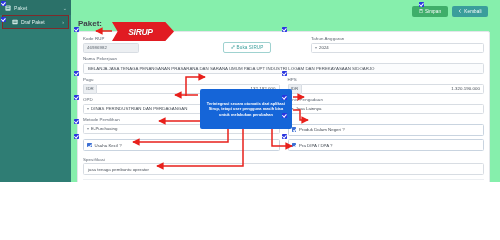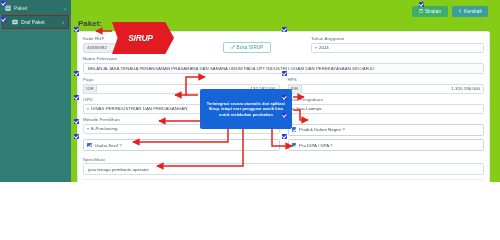--- a/index.html
+++ b/index.html
@@ -62,21 +62,21 @@
     right: 4px;
     font-size: 5px;
     color: #bcdcd7;
   }
   .sb-rest { background: #2f7d74; height: 152px; }
 
   
   .main {
     flex: 1 1 auto;
     height: 182px;
-    background: #84cc16;
+    background: #86efac;
     position: relative;
     padding: 4px 10px 0 6px;
     overflow: hidden;
   }
   .topbar {
     display: flex;
     justify-content: flex-end;
     align-items: center;
     height: 14px;
     gap: 4px;
@@ -228,21 +228,21 @@
   .bottom-strip {
     margin-top: 4px;
     height: 9px;
     border-top: 1px solid #eceff2;
   }
 
   
   .sirup {
     position: absolute;
     left: 112px; top: 22px;
-    width: 62px; height: 32px;
+    width: 62px; height: 19px;
     z-index: 30;
   }
   .sirup .shape {
     position: absolute; inset: 0;
     background: #e11b22;
     clip-path: polygon(0 0, 86% 0, 100% 50%, 86% 100%, 0 100%, 9% 50%);
   }
   .sirup .txt {
     position: absolute; inset: 0;
     display: flex; align-items: center; justify-content: center;

